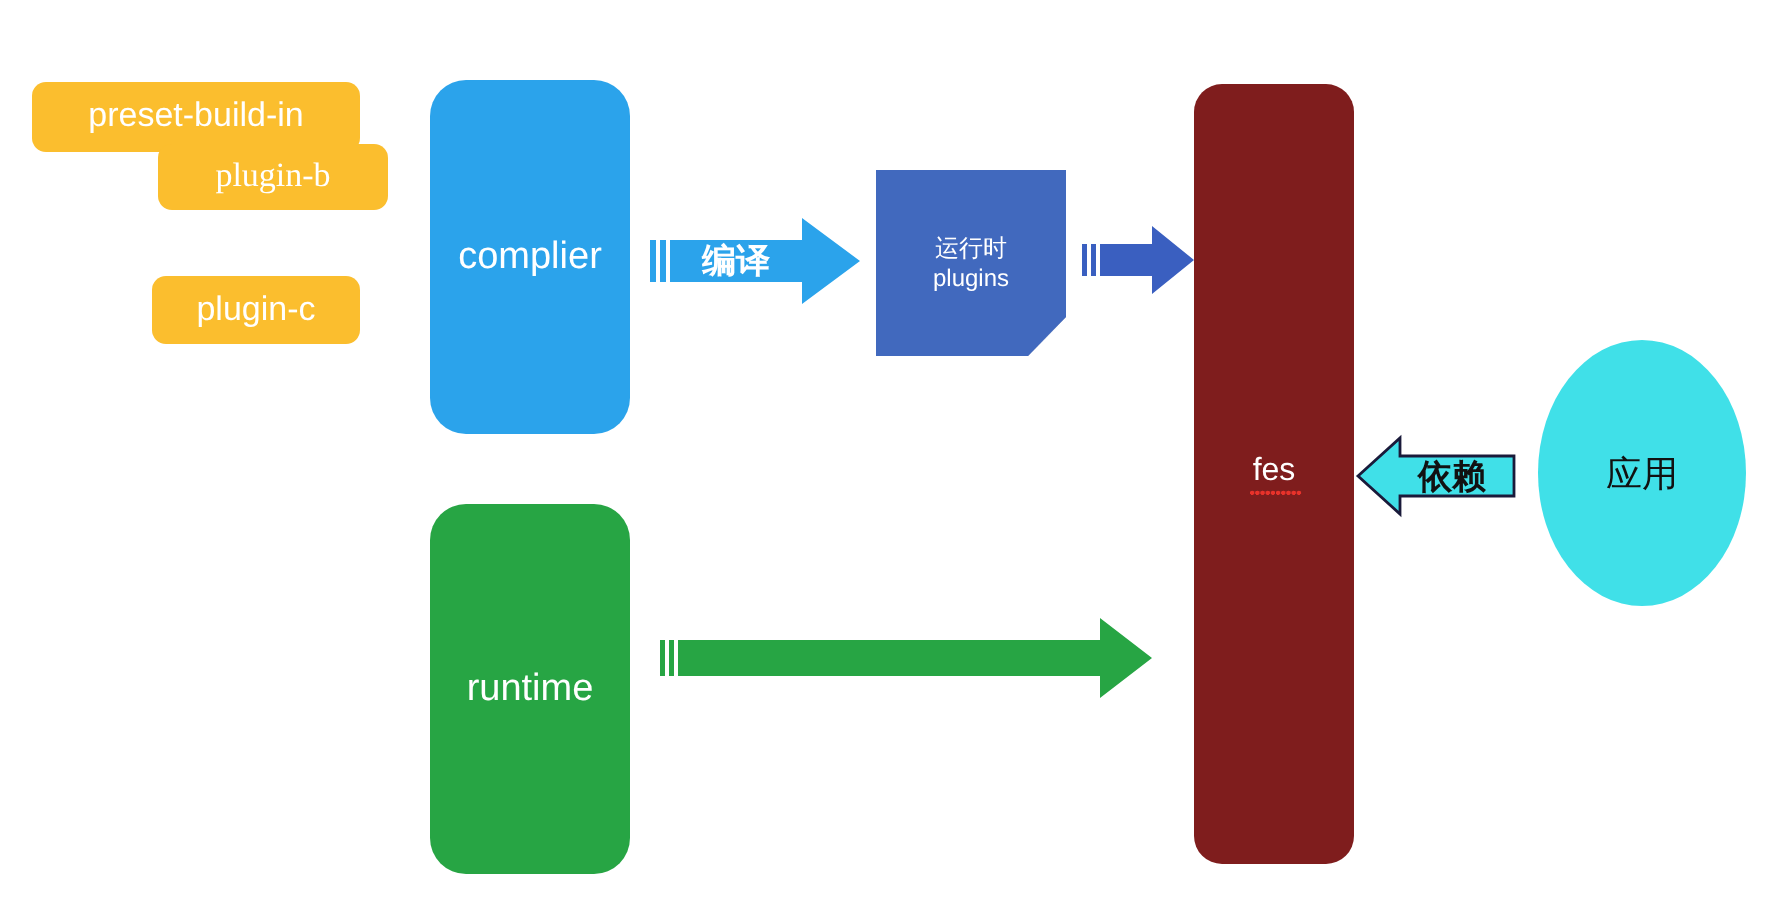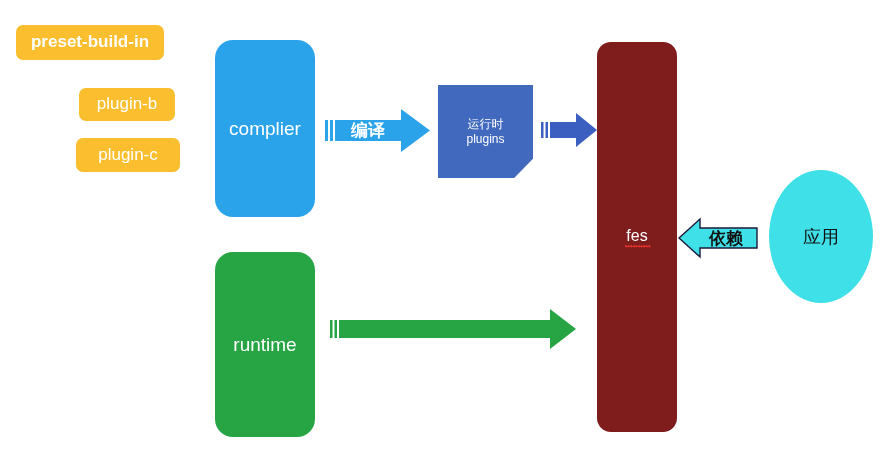--- a/index.html
+++ b/index.html
@@ -111,25 +111,25 @@
     font-weight: 700;
     pointer-events: none;
   }
   .arrow-label.dark { color: #111111; }
 </style>
 </head>
 <body>
 
 <div id="canvas">
 
-  <div class="node chip" style="left:16px; top:25px; width:148px; height:35px;font-weight:bold;">
+  <div class="node chip" style="left:16px; top:41px; width:164px; height:35px;">
     <span>preset-build-in</span>
   </div>
 
-  <div class="node chip" style="left:79px; top:88px; width:96px; height:33px;">
+  <div class="node chip" style="left:79px; top:72px; width:115px; height:33px;font-family:Liberation Serif, serif;">
     <span>plugin-b</span>
   </div>
 
   <div class="node chip" style="left:76px; top:138px; width:104px; height:34px;">
     <span>plugin-c</span>
   </div>
 
 
   <div class="node procbox complier" style="left:215px; top:40px; width:100px; height:177px;">
     <span>complier</span>

